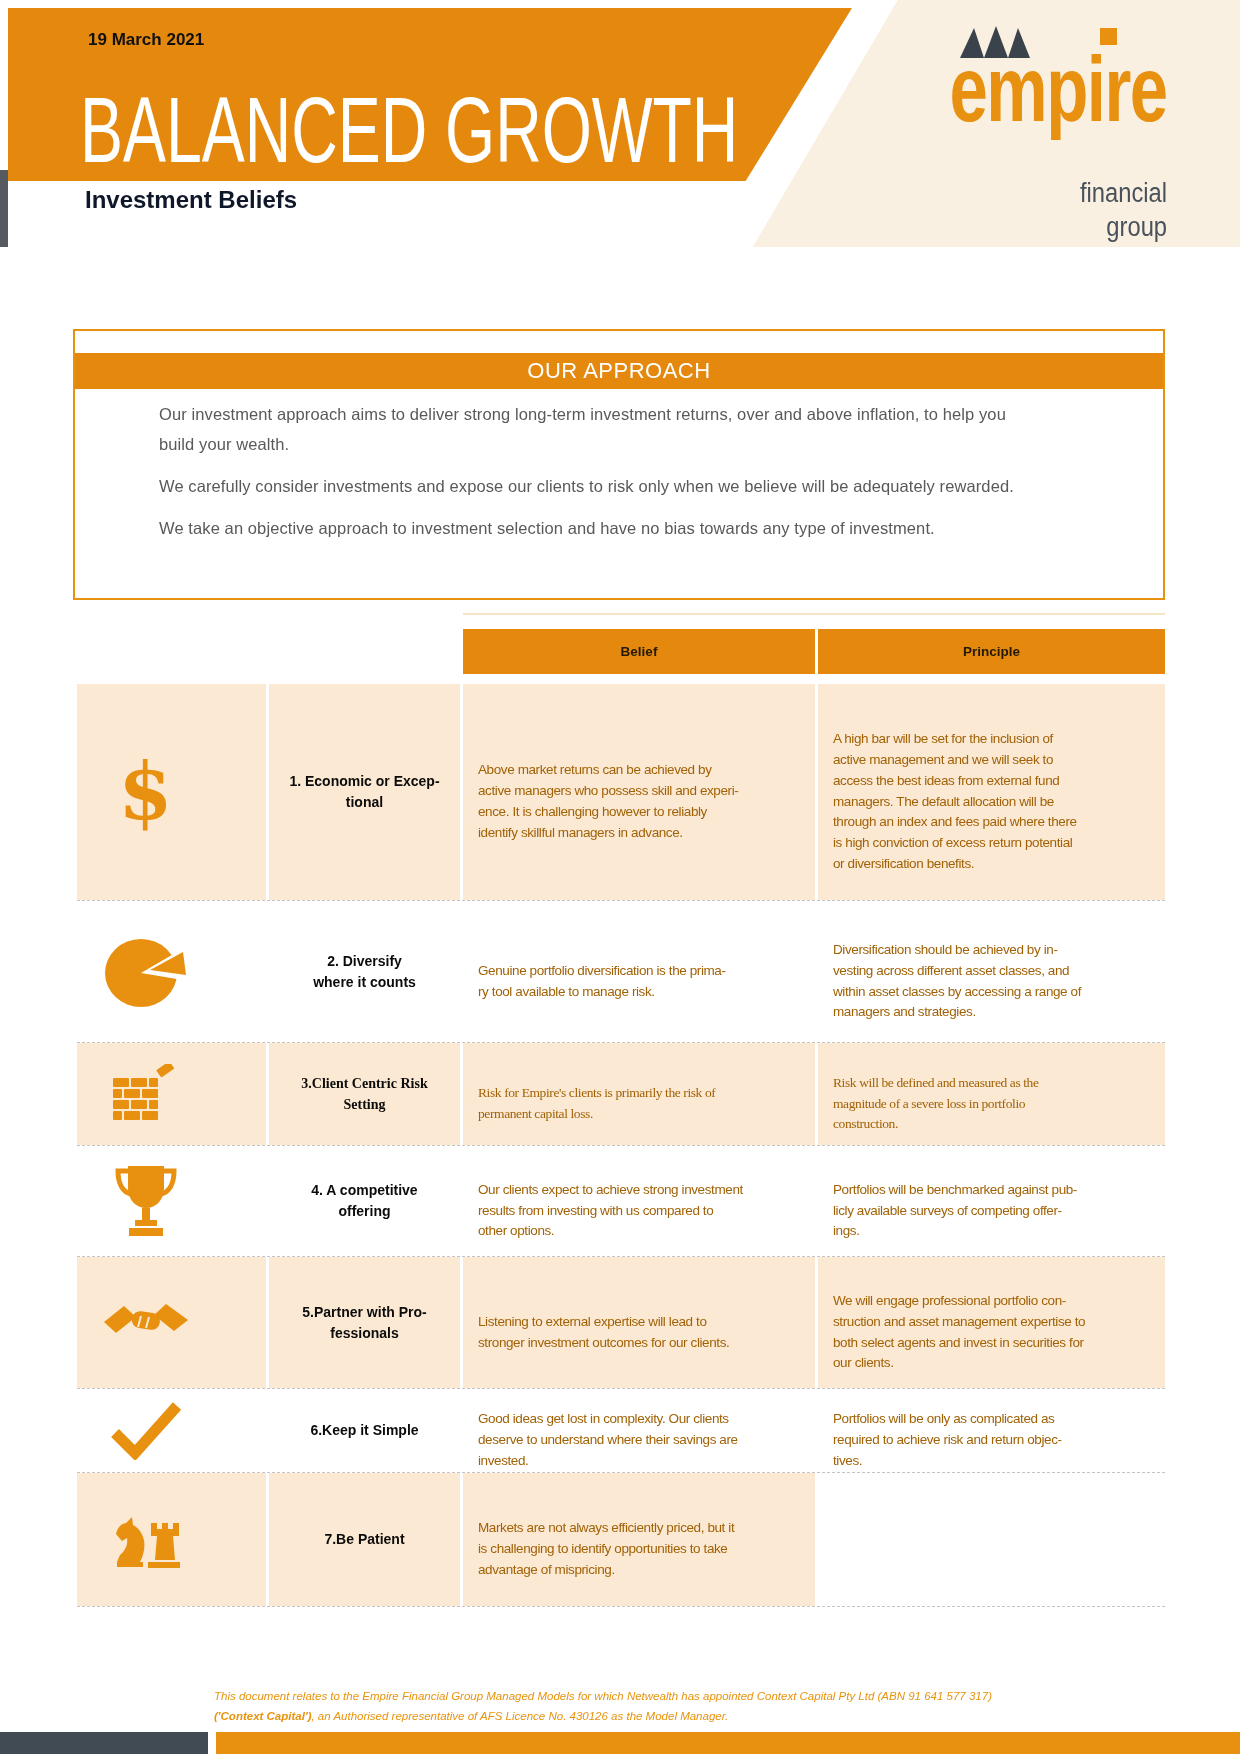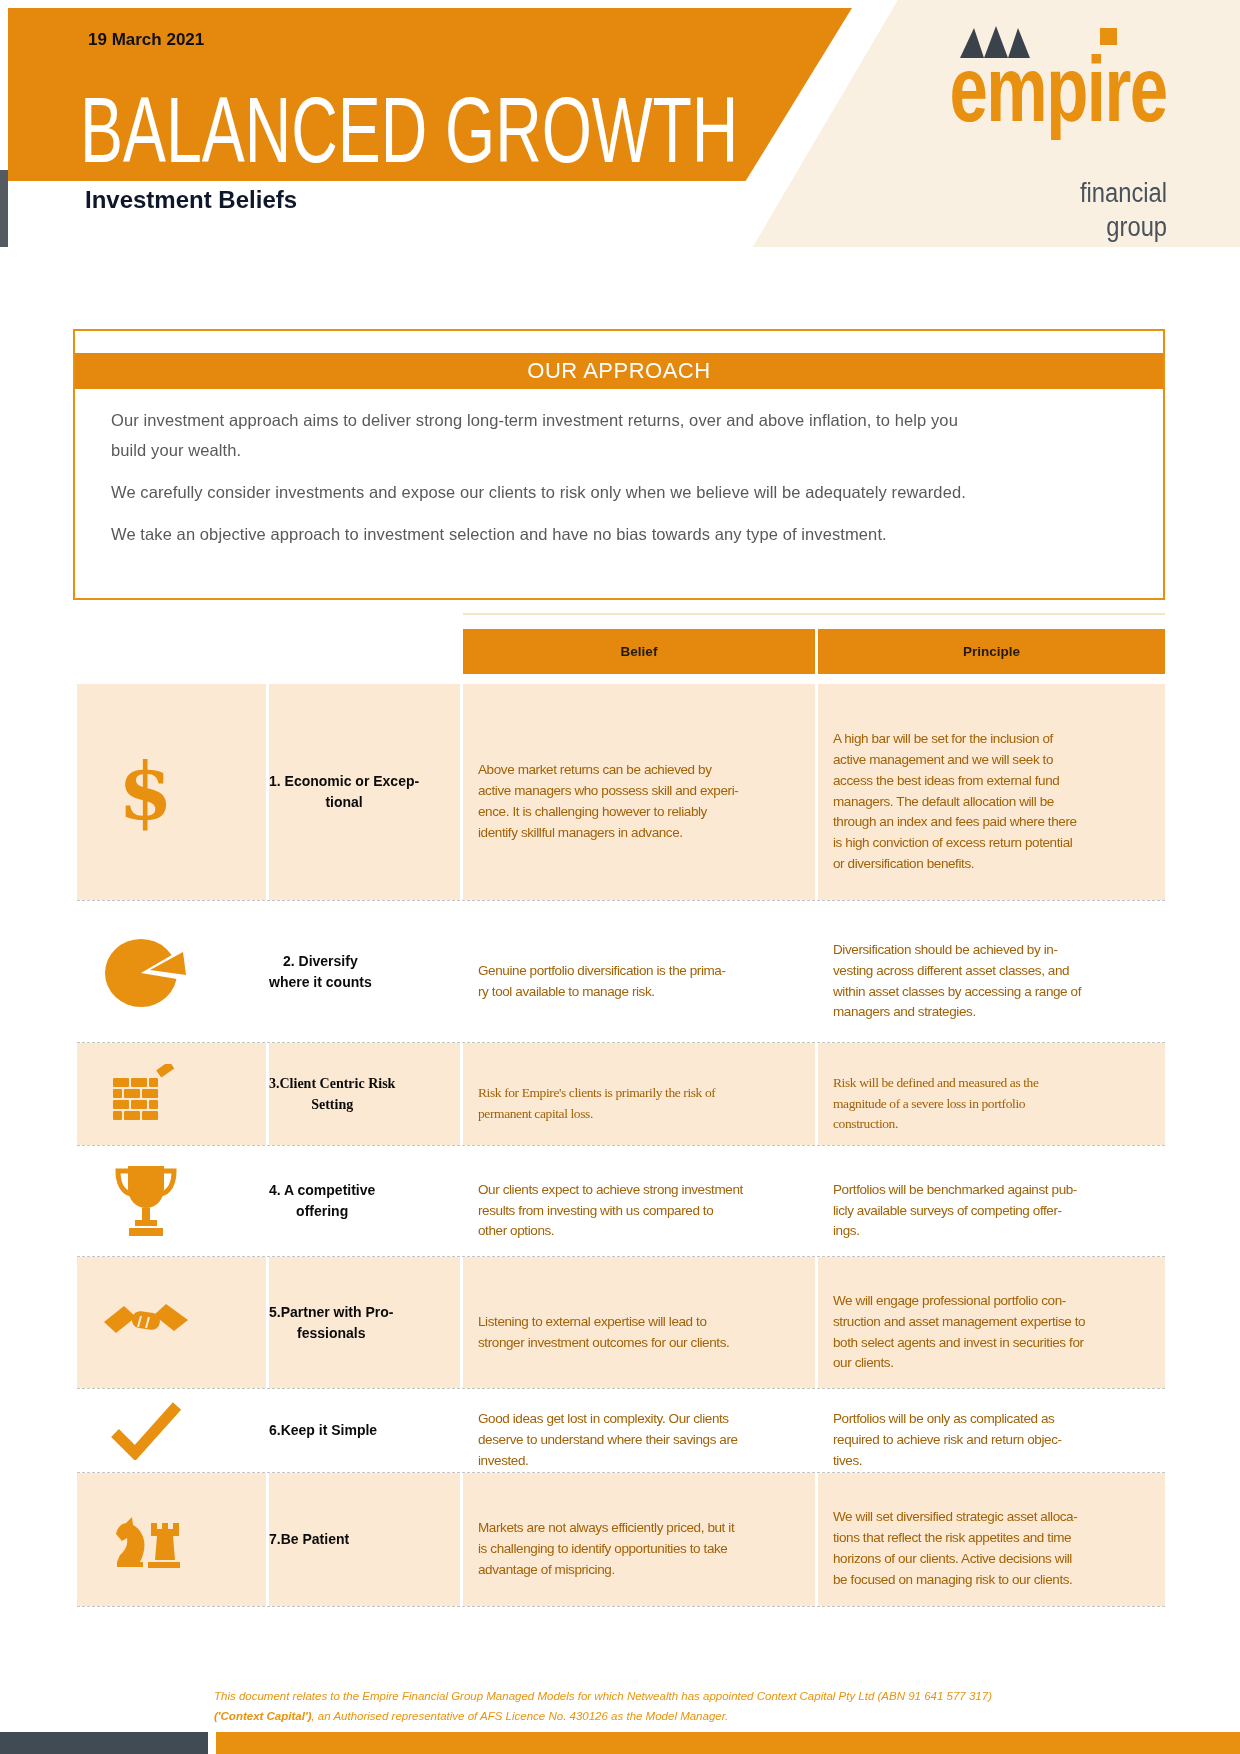--- a/index.html
+++ b/index.html
@@ -23,35 +23,35 @@
   .logo-sub { position:absolute; right:73px; top:176px; text-align:right; color:#49525A; font-size:27px;
     line-height:34px; font-weight:400; transform:scaleX(0.88); transform-origin:right top; }
   .crown { position:absolute; left:958px; top:26px; }
   .i-dot { position:absolute; left:1100px; top:28px; width:17px; height:17px; background:#E8900F; }
 
   
   .approach-box { position:absolute; left:73px; top:329px; width:1092px; height:271px;
     border:2px solid #E8900F; background:#fff; }
   .approach-banner { margin-top:22px; height:36px; background:#E5890E; display:flex; align-items:center;
     justify-content:center; color:#fff; font-size:22px; letter-spacing:0.5px; }
-  .approach-body { padding:16px 0 0 36px; width:930px; }
+  .approach-body { padding:10px 0 0 36px; width:930px;margin-left:48px; }
   .approach-body p { width:880px; font-size:16.5px; line-height:1.82; color:#595959; margin-bottom:12px; letter-spacing:0.1px; }
 
   
   .beliefs-table { position:absolute; left:77px; top:629px; width:1088px; }
   .hdr-strip { position:absolute; left:386px; top:-16px; width:702px; height:2px; background:#F7E4C5; }
   .t-row { display:grid; grid-template-columns:189px 191px 352px 347px; column-gap:3px; }
   .t-head { margin-bottom:10px; }
   .t-head .h-cell { height:45px; background:#E5890E; display:flex; align-items:center; justify-content:center;
     font-size:13.5px; font-weight:700; color:#241a06; }
   .t-body .t-row { border-bottom:1px dashed #c4c4c4; }
   .cell { display:flex; align-items:center; }
   .alt .cell { background:#FCE9D3; }
   .icon-cell { justify-content:center; padding-right:52px; color:#E8900F; }
-  .name-cell { }
+  .name-cell { justify-content:center; }
   .name { font-size:14px; font-weight:700; color:#0b0b0b; text-align:center; white-space:pre-line; line-height:1.5; }
   .text-cell { padding:0 15px; }
   .cell-text { font-size:13.5px; line-height:1.55; color:#a16207; white-space:pre-line; letter-spacing:-0.4px;margin-top:20px; }
   .r1 { min-height:217px; } .r2 { min-height:142px; } .r3 { min-height:103px;font-family:Liberation Serif, serif; } .r4 { min-height:111px; }
   .r5 { min-height:132px; } .r6 { min-height:83px; } .r7 { min-height:134px; }
   .dollar-glyph { font-family:"DejaVu Serif", serif; font-weight:700; font-size:78px; line-height:1; }
   svg .o { fill:#E8900F; }
 
   
   .fine-print { position:absolute; left:214px; top:1686px; width:880px; font-size:11.5px; font-style:italic;
@@ -272,26 +272,20 @@
           </svg>
         </div>
         <div class="cell name-cell">
             <span class="name">7.Be Patient</span>
           </div>
         <div class="cell text-cell">
             <span class="cell-text">Markets are not always efficiently priced, but it
 is challenging to identify opportunities to take
 advantage of mispricing.</span>
           </div>
-        <div class="cell text-cell">
-            <span class="cell-text">We will set diversified strategic asset alloca-
-tions that reflect the risk appetites and time
-horizons of our clients. Active decisions will
-be focused on managing risk to our clients.</span>
-          </div>
       </div>
 
     </div>
   </div>
 
   <div class="fine-print">
     <div>This document relates to the Empire Financial Group Managed Models for which Netwealth has appointed Context Capital Pty Ltd (ABN 91 641 577 317)</div>
     <div><b>('Context Capital')</b><span>, an Authorised representative of AFS Licence No. 430126 as the Model Manager.</span></div>
   </div>
   <div class="bar-dark"></div>

